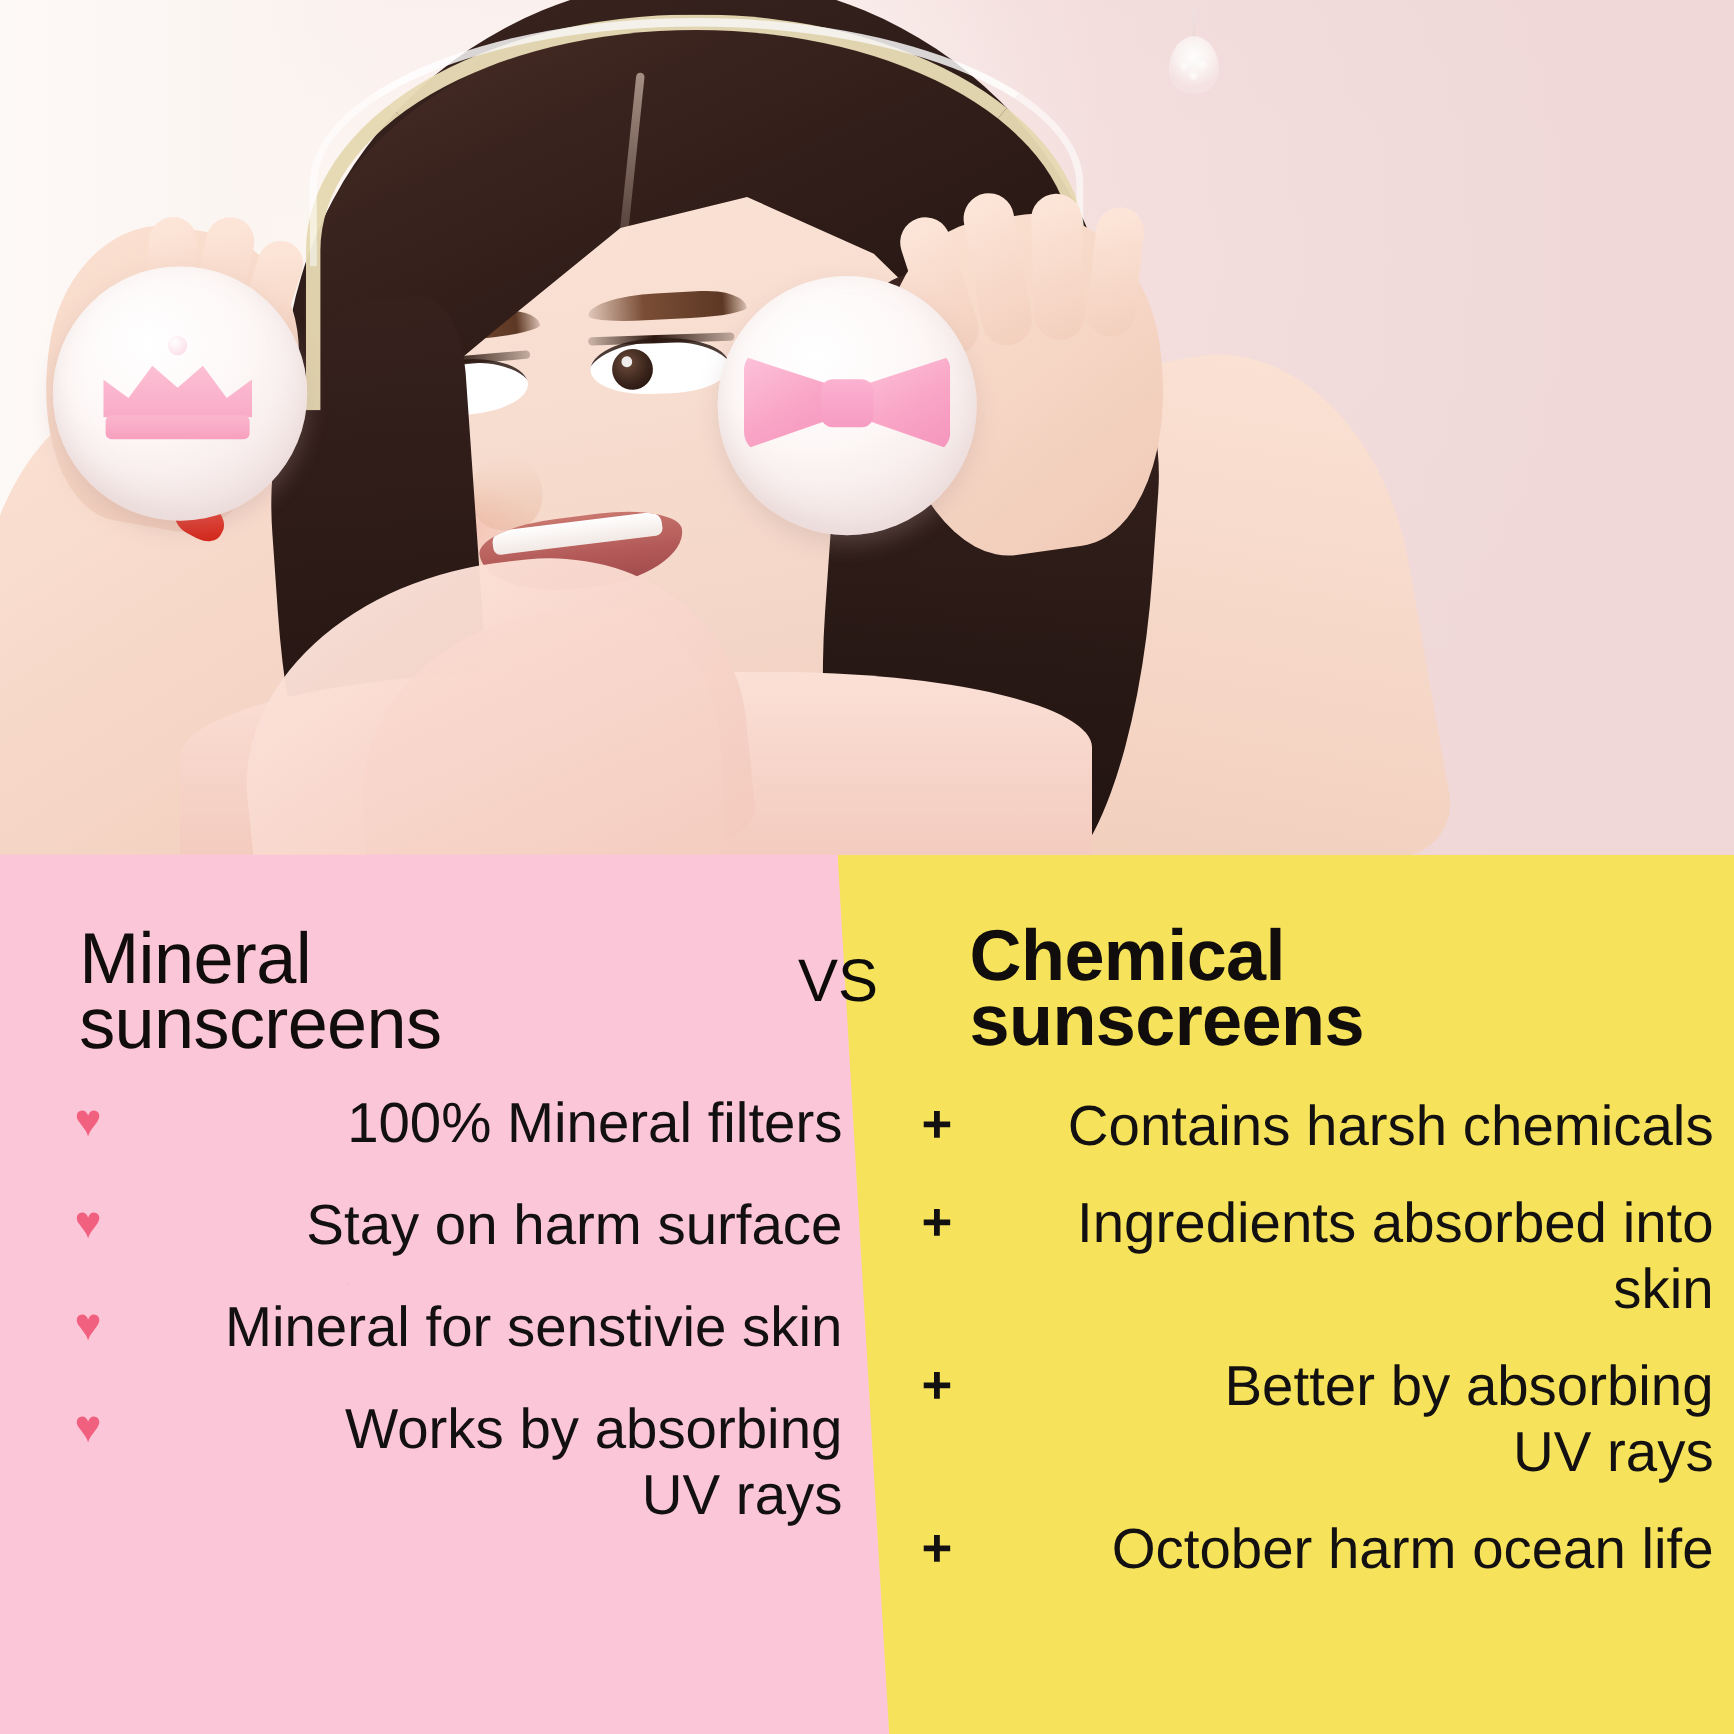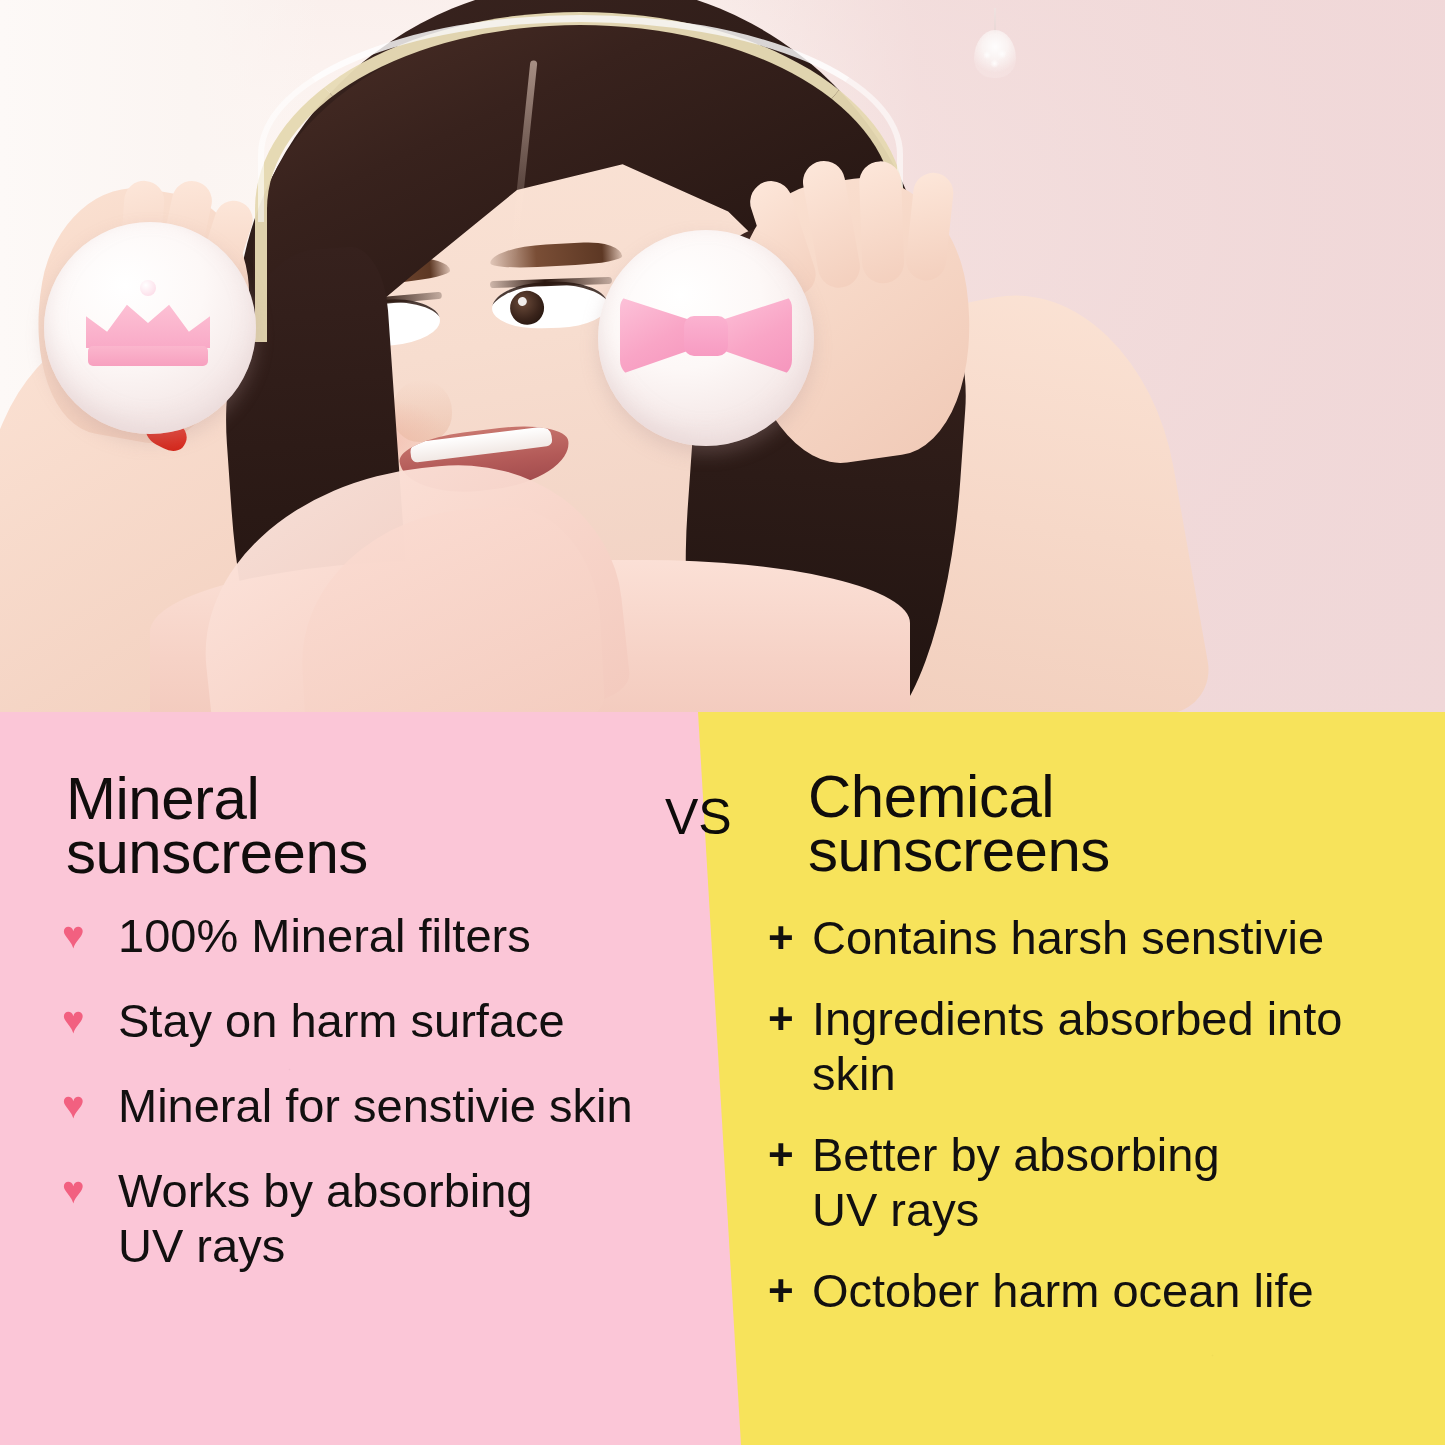--- a/index.html
+++ b/index.html
@@ -340,21 +340,21 @@
     position: absolute;
     color: #100d0c;
     font-family: "Liberation Sans", "DejaVu Sans", sans-serif;
     font-weight: 400;
     font-size: 60px;
     line-height: 54px;
     letter-spacing: -0.5px;
     white-space: pre-line;
   }
   .heading-left  { left: 66px;  top: 60px; }
-  .heading-right { left: 110px; top: 58px; }
+  .heading-right { left: 110px; top: 58px; font-weight: bold; }
 
   .vs {
     position: absolute;
     left: 665px; top: 76px;
     font-family: "Liberation Sans", "DejaVu Sans", sans-serif;
     font-size: 50px;
     font-weight: 400;
     color: #0d0b0a;
     letter-spacing: 0px;
     z-index: 5;
@@ -394,20 +394,21 @@
   }
   .bullet .marker.plus {
     color: #121010;
     font-size: 44px;
     font-weight: 700;
     width: 44px;
   }
   .bullet .btext {
     flex: 1 1 auto;
     white-space: pre-line;
+    text-align: right;
   }
   .bullets-right .bullet { margin-bottom: 26px; }
 </style>
 </head>
 <body>
 
 <div id="page">
 
   <div class="photo">
     <div class="photo-bg"></div>
@@ -519,21 +520,21 @@
 
     <div class="vs">VS</div>
 
     <div class="col col-right">
       <div class="heading heading-right">Chemical
 sunscreens</div>
 
       <div class="bullets bullets-right">
         <div class="bullet">
           <span class="marker plus">+</span>
-          <span class="btext">Contains harsh senstivie</span>
+          <span class="btext">Contains harsh chemicals</span>
         </div>
         <div class="bullet">
           <span class="marker plus">+</span>
           <span class="btext">Ingredients absorbed into
 skin</span>
         </div>
         <div class="bullet">
           <span class="marker plus">+</span>
           <span class="btext">Better by absorbing
 UV rays</span>

